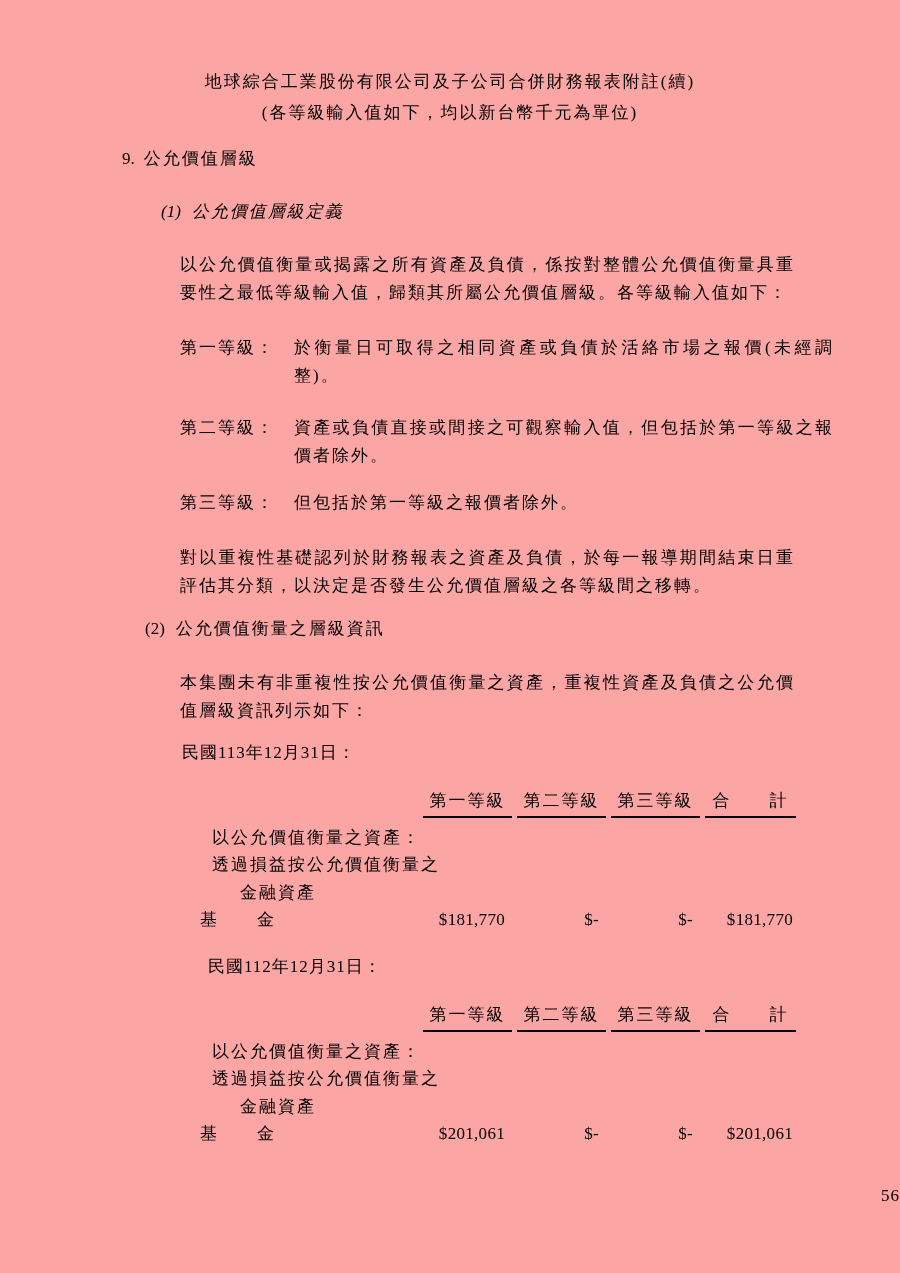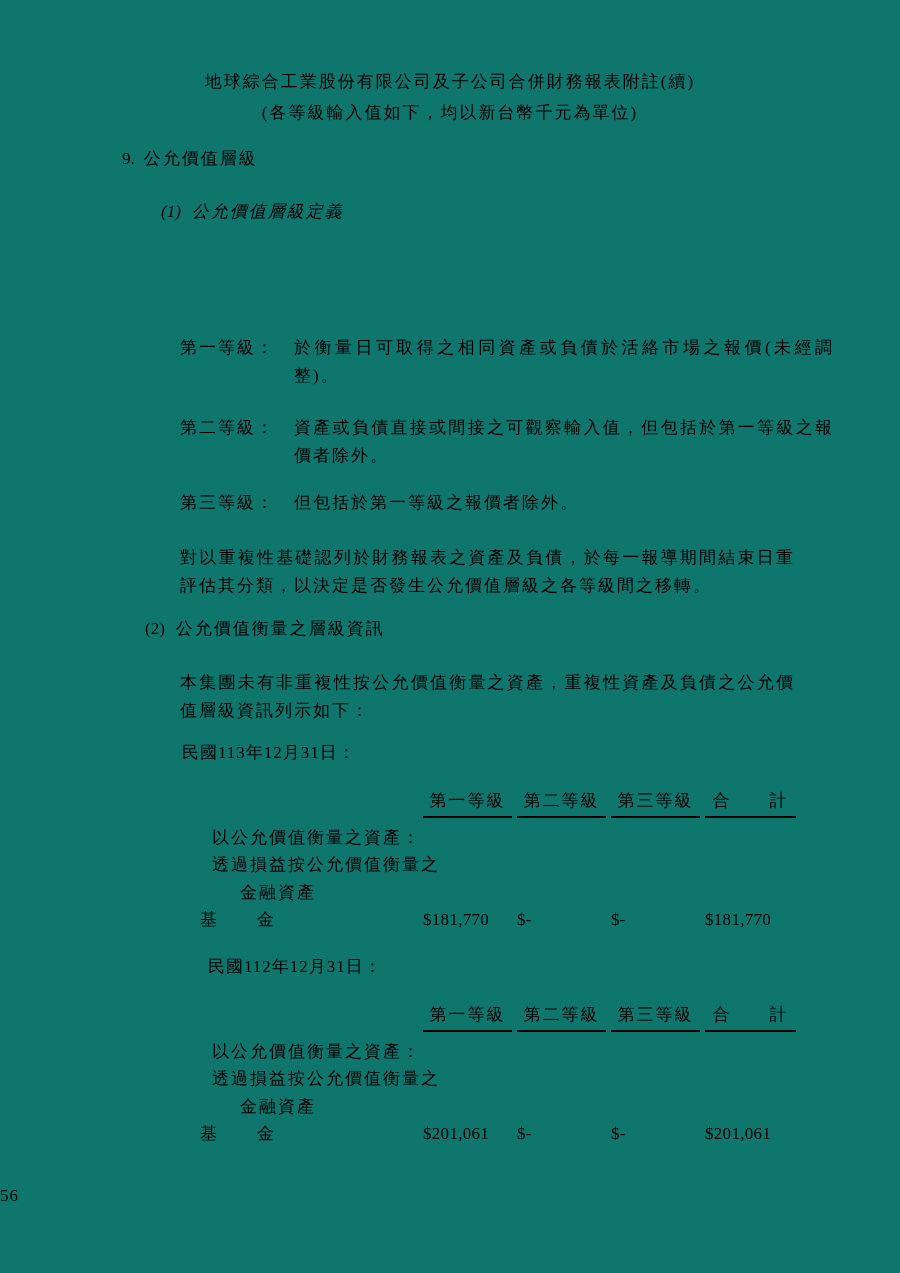--- a/index.html
+++ b/index.html
@@ -1,19 +1,19 @@
 <!DOCTYPE html>
 <html><head>
 <meta charset="utf-8">
 <style>
   html, body { margin:0; padding:0; background:#ffffff; }
   .page {
     position:relative;
     width:900px; height:1273px;
-    background:#0f766e; color:#000000;
+    background:#fca5a5; color:#000000;
     font-family:"Liberation Serif","DejaVu Serif",serif;
     font-size:17px;
     overflow:hidden;
   }
   .abs { position:absolute; }
   .cjk { letter-spacing:2px;text-align:right; }
 
   
   .doc-header { top:66px; left:0; right:0; text-align:center; line-height:31px; }
 
@@ -50,45 +50,46 @@
     border-bottom:2px solid #000;
     padding-bottom:4px; text-align:center;
     letter-spacing:2px; white-space:nowrap;
   }
   .hd + .hd { margin-left:5px; }
   .hd.total { width:91px; flex:0 0 91px; }
   .t-row { line-height:27.4px; letter-spacing:2px; white-space:nowrap;margin-left:40px; }
   .t-row.ind { padding-left:28px; }
   .val-row { display:flex; letter-spacing:2px; line-height:27.4px; }
   .val-row .row-label { width:251px; flex:0 0 251px; padding-left:28px; box-sizing:border-box; white-space:nowrap; }
-  .val { width:89px; flex:0 0 89px; text-align:left; padding-right:7px; box-sizing:border-box; letter-spacing:0.3px; }
+  .val { width:89px; flex:0 0 89px; text-align:right; padding-right:7px; box-sizing:border-box; letter-spacing:0.3px; }
   .val + .val { margin-left:5px; }
   .val.total { width:91px; flex:0 0 91px; padding-right:3px; }
 
   
-  .page-number { top:1186px; left:0; right:0; text-align:left; letter-spacing:1px; }
+  .page-number { top:1186px; left:0; right:0; text-align:right; letter-spacing:1px; }
 </style>
 </head>
 <body>
 
 <div class="page">
 
   <div class="abs doc-header cjk">
     <div>地球綜合工業股份有限公司及子公司合併財務報表附註(續)</div>
     <div>(各等級輸入值如下，均以新台幣千元為單位)</div>
   </div>
 
   <div class="abs sec-9 cjk">
     <span class="num">9.</span><span>公允價值層級</span>
   </div>
 
   <div class="abs sub-title-1 cjk">
     <span class="num">(1)</span><span>公允價值層級定義</span>
   </div>
 
+  <div class="abs para para-1 cjk">以公允價值衡量或揭露之所有資產及負債，係按對整體公允價值衡量具重要性之最低等級輸入值，歸類其所屬公允價值層級。各等級輸入值如下：</div>
 
   <div class="abs level level-1">
     <span class="lvl-label cjk">第一等級：</span>
     <span class="lvl-text cjk">於衡量日可取得之相同資產或負債於活絡市場之報價(未經調整)。</span>
   </div>
 
   <div class="abs level level-2">
     <span class="lvl-label cjk">第二等級：</span>
     <span class="lvl-text cjk">資產或負債直接或間接之可觀察輸入值，但包括於第一等級之報價者除外。</span>
   </div>

